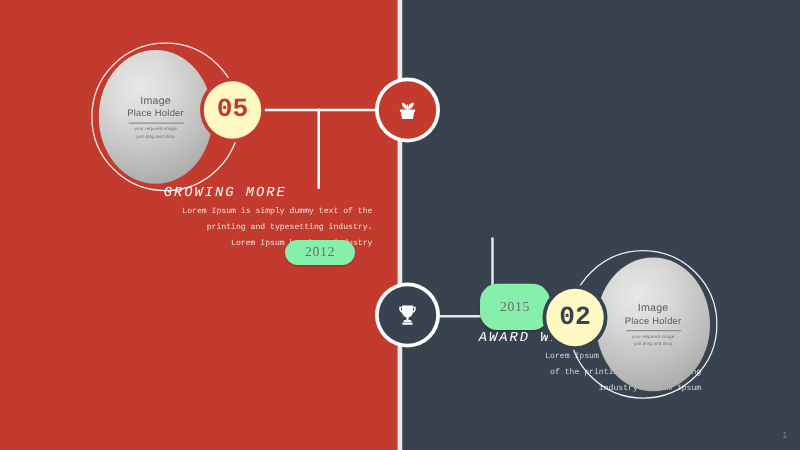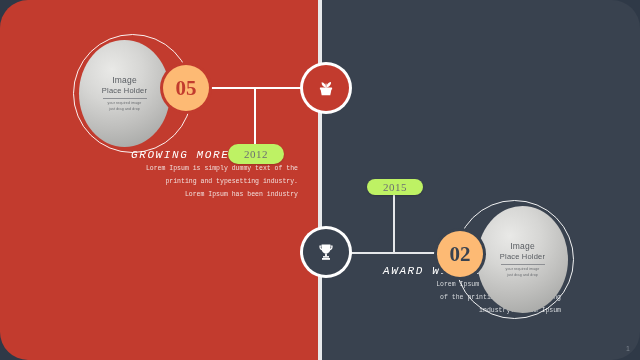--- a/index.html
+++ b/index.html
@@ -5,21 +5,20 @@
   * { margin:0; padding:0; box-sizing:border-box; }
   html,body { width:640px; height:360px; overflow:hidden; }
   body {
     font-family:"Liberation Serif", serif;
     background:#2f3947;
     position:relative;
   }
   #slide {
     position:absolute; left:0; top:0; width:640px; height:360px;
     overflow:hidden;
-    border-radius:28px;
   }
   .panel-left {
     position:absolute; left:0; top:0; width:318px; height:360px;
     background:#c23b2e;
   }
   .panel-divider {
     position:absolute; left:318px; top:0; width:4px; height:360px;
     background:#e8eaec;
   }
   .panel-right {
@@ -35,23 +34,23 @@
   #line-top-h   { left:205px;  top:87px;  width:106px; height:2px; }
   #line-top-v   { left:254px;  top:87px;  width:2px;   height:64px; }
 
   
   #line-bot-h   { left:330px;  top:252px; width:118px; height:2px; }
   #line-bot-v   { left:393px;  top:190px; width:2px;   height:64px; }
 
   
   .num-badge {
     position:absolute; border-radius:50%;
-    background:#fdba74;
+    background:#fef9c3;
     display:flex; align-items:center; justify-content:center;
-    font-family:Liberation Serif, serif;
+    font-family:Liberation Mono, monospace;
     font-weight:bold;
     letter-spacing:0px;
     z-index:6;
   }
   #badge-05 {
     left:163px; top:65px; width:46px; height:46px;
     color:#c23b2e; font-size:21px;
     box-shadow:0 0 0 3px #c23b2e;
   }
   #badge-06 {
@@ -74,32 +73,33 @@
   #icon-trophy {
     left:303px; top:229px; width:46px; height:46px;
     background:#39424f;
     box-shadow:0 0 0 3px #ffffff;
   }
   .icon-circle svg { display:block; }
 
   
   .year-pill {
     position:absolute;
-    background:#bef264;
+    background:#86efac;
     border-radius:14px;
     display:flex; align-items:center; justify-content:center;
     font-family:"Liberation Serif", serif;
     font-size:11px;
     color:#6d6f72;
     letter-spacing:0.5px;
     z-index:5;
     box-shadow:0 1px 2px rgba(0,0,0,0.18);
+    margin-top:48px;
   }
   #pill-2012 { left:228px; top:144px; width:56px; height:20px; }
-  #pill-2015 { left:367px; top:179px; width:56px; height:16px; }
+  #pill-2015 { left:384px; top:179px; width:56px; height:37px; }
 
   
   .photo-wrap { position:absolute; z-index:3; }
   #photo-left  { left:73px;  top:34px;  width:119px; height:119px; }
   #photo-right { left:455px; top:200px; width:119px; height:119px; }
 
   .outer-ring {
     position:absolute; left:0; top:0; width:100%; height:100%;
     border-radius:50%;
     border:1.6px solid rgba(255,255,255,0.92);

